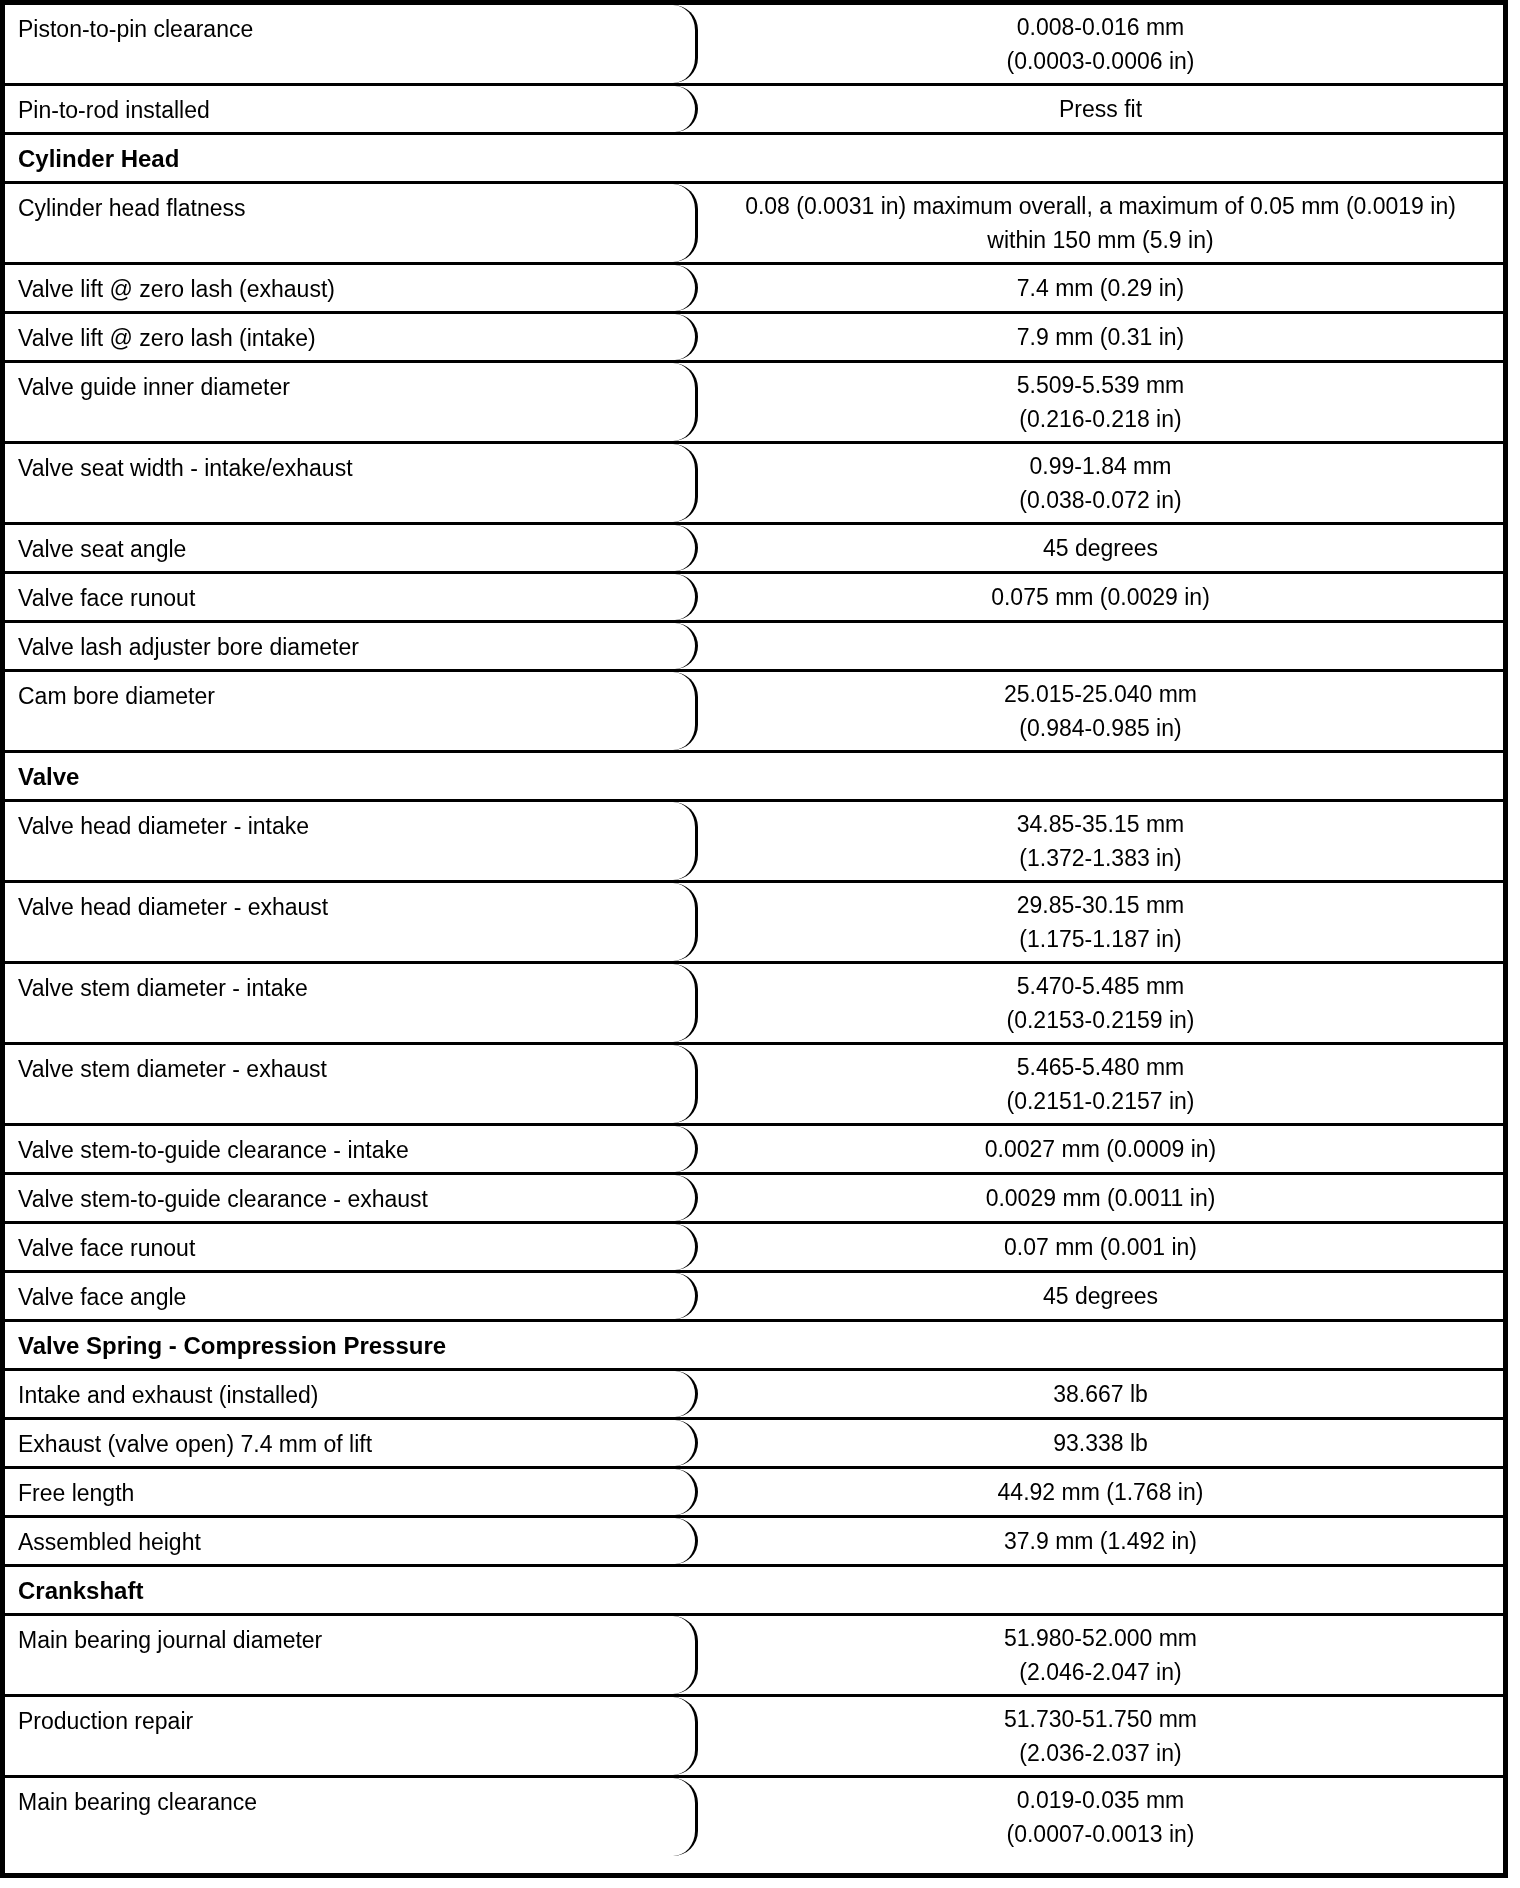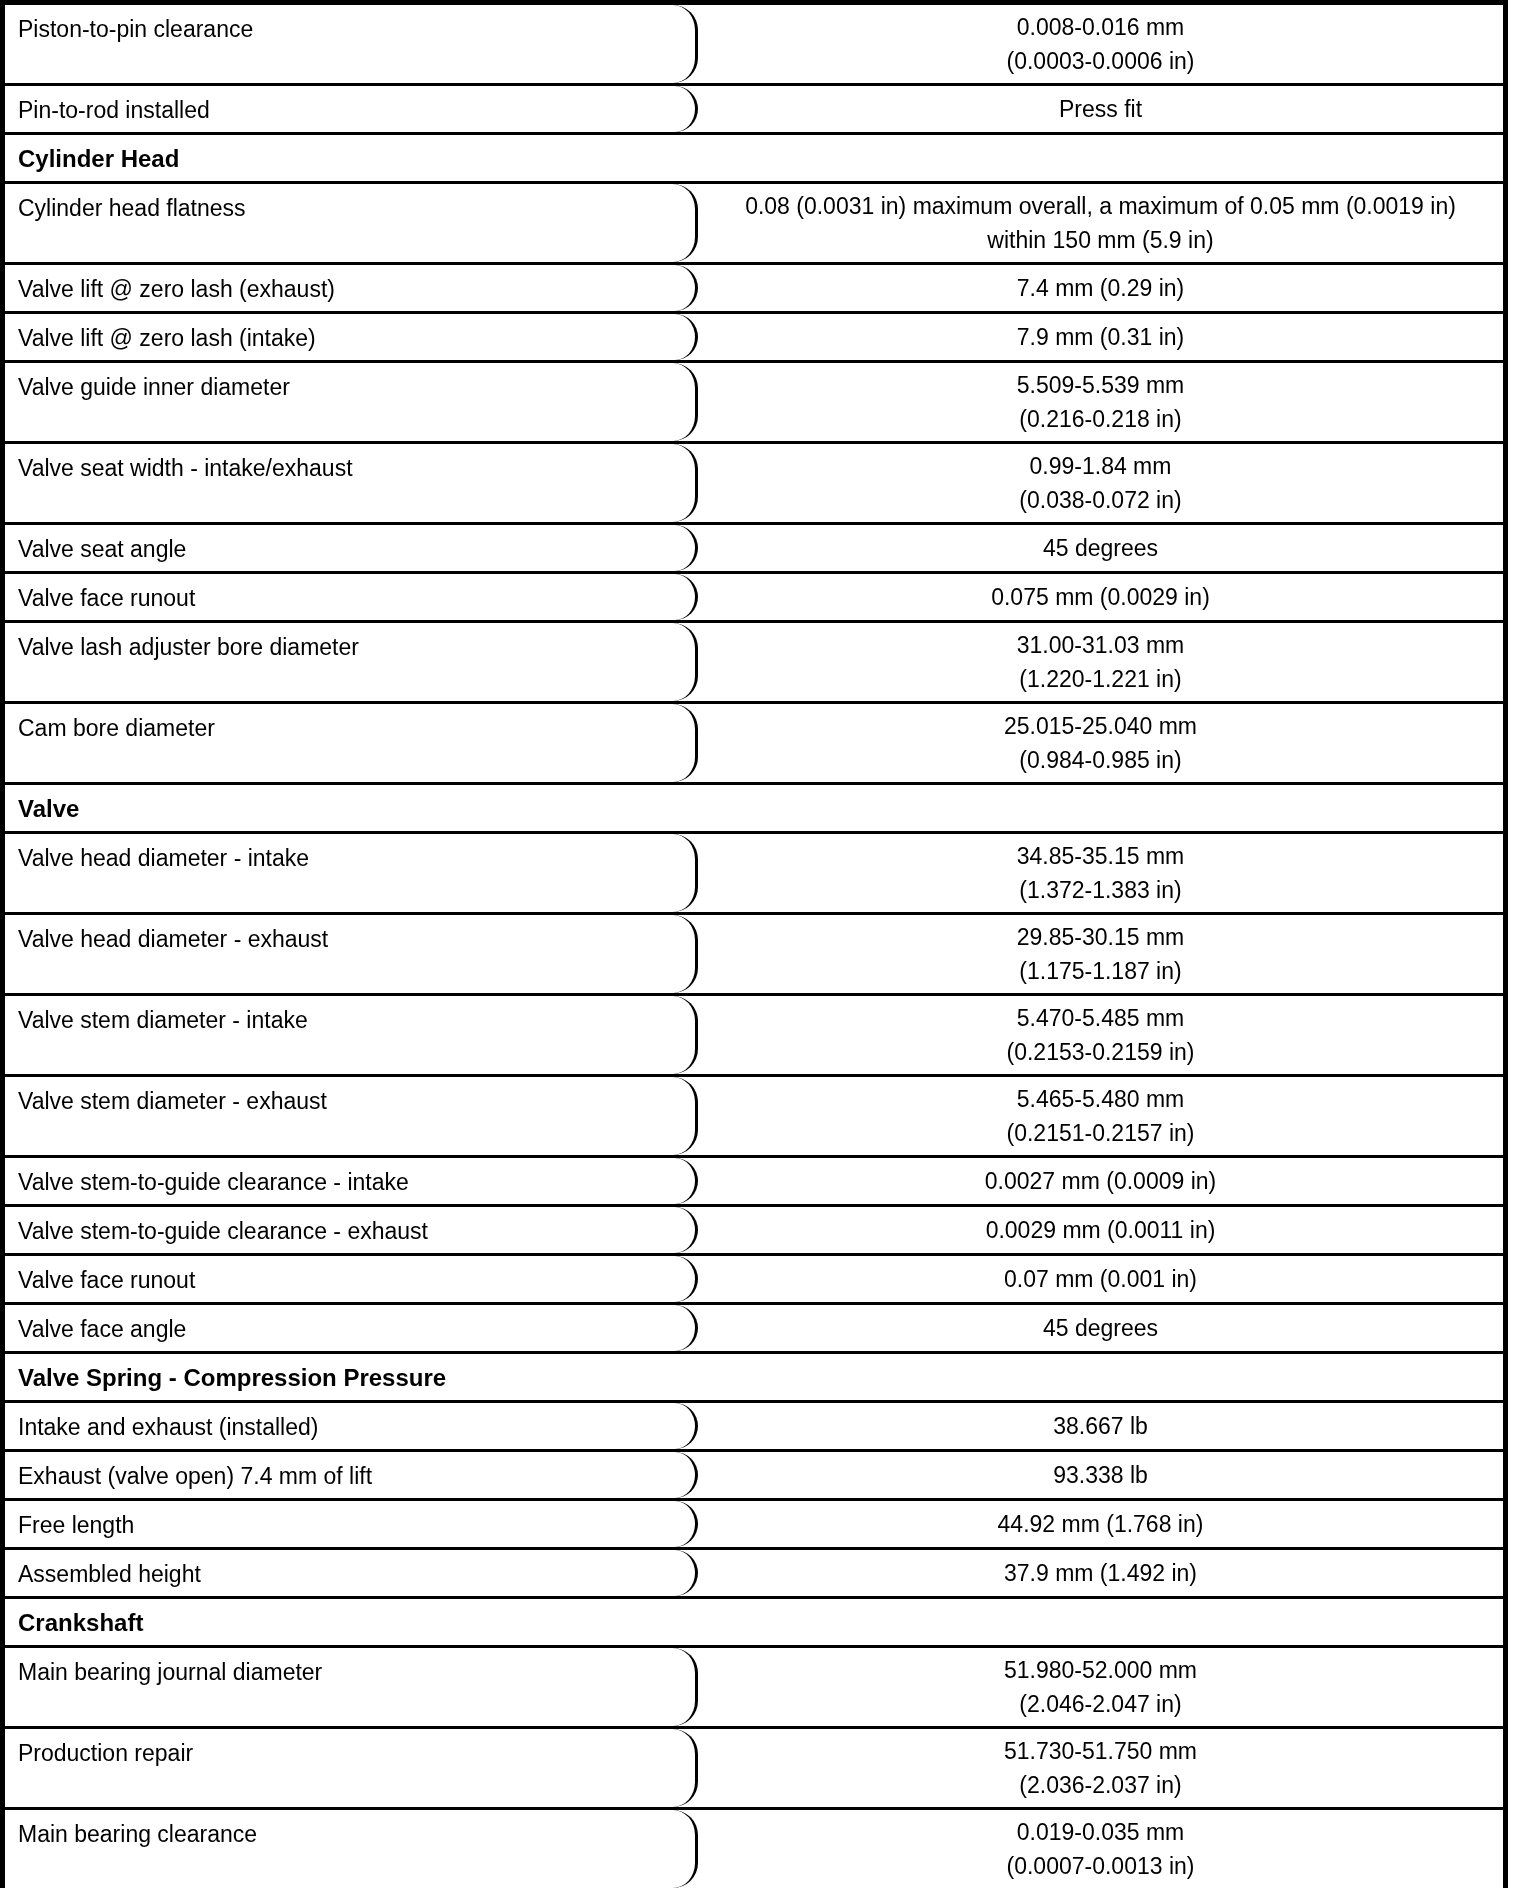--- a/index.html
+++ b/index.html
@@ -110,22 +110,20 @@
     <div class="row spec-row">
       <div class="cell label-cell">Valve seat angle</div>
       <div class="cell value-cell">45 degrees</div>
     </div>
     <div class="row spec-row">
       <div class="cell label-cell">Valve face runout</div>
       <div class="cell value-cell">0.075 mm (0.0029 in)</div>
     </div>
     <div class="row spec-row">
       <div class="cell label-cell">Valve lash adjuster bore diameter</div>
-      <div class="cell value-cell">31.00-31.03 mm
-(1.220-1.221 in)</div>
     </div>
     <div class="row spec-row">
       <div class="cell label-cell">Cam bore diameter</div>
       <div class="cell value-cell">25.015-25.040 mm
 (0.984-0.985 in)</div>
     </div>
     <div class="row section-row">
       <div class="cell section-cell">Valve</div>
     </div>
     <div class="row spec-row">

